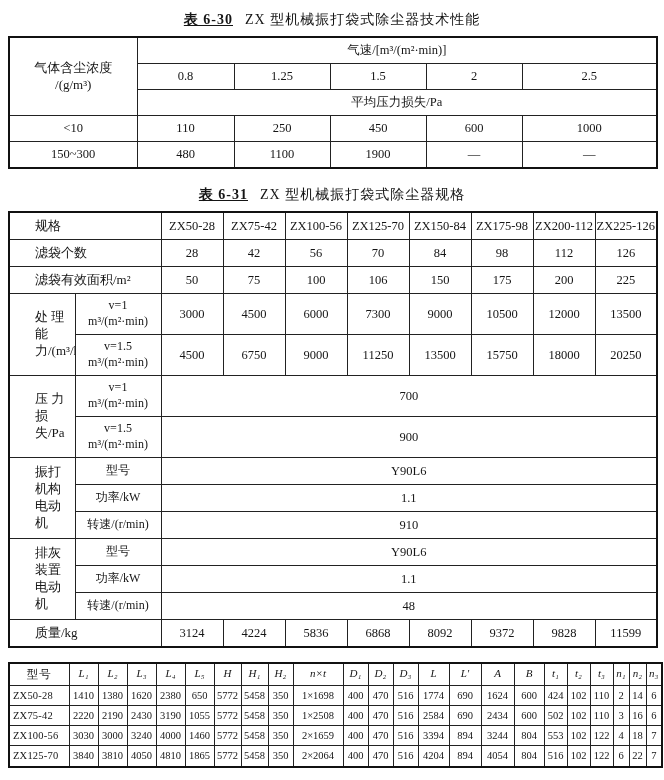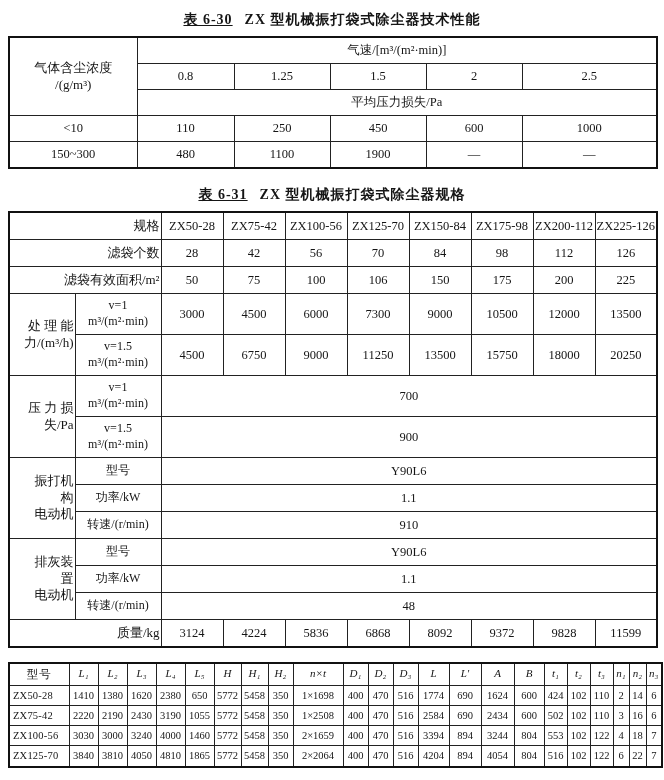--- a/index.html
+++ b/index.html
@@ -6,36 +6,36 @@
   body {
     width: 664px;
     color: #151515;
     font-family: "Liberation Serif", "DejaVu Serif", serif;
     -webkit-font-smoothing: antialiased;
   }
   .page { padding: 6px 8px 10px 8px; }
 
   .title-row { position: relative; text-align: center; margin: 4px 0 7px 0; }
   .title-row .tprefix { font-weight: bold; font-size: 14px; margin-right: 12px; letter-spacing: 1px; text-decoration: underline; }
-  .title-row .ttext   { font-weight: bold; font-size: 14px; letter-spacing: 1px; }
+  .title-row .ttext   { font-weight: normal; font-size: 14px; letter-spacing: 1px; }
   .title-row .unit { position: absolute; right: 6px; top: 2px; font-size: 13px; font-weight: normal; letter-spacing: 0; }
 
   table { border-collapse: collapse; width: 648px; table-layout: fixed; border: 2px solid #111; }
   td, th { border: 1px solid #222; text-align: center; vertical-align: middle;
            padding: 3px 1px; font-size: 12.5px; line-height: 1.3; font-weight: normal;
            overflow: hidden; }
   .pre { white-space: pre-line; text-align: center; }
 
   
   .t30 td { height: 19px; }
   .t30 .corner { font-size: 13px; }
 
   
   .t31 { margin-top: 2px; }
-  .t31 .lbl { text-align: right; padding-left: 13px; font-size: 13px; }
+  .t31 .lbl { text-align: left; padding-left: 25px; font-size: 13px; }
   .t31 .sub { font-size: 12px; padding: 2px 1px; margin-top: 20px; }
   .t31 td { height: 20px; }
   .t31 .tall td, .t31 td.tall { height: 34px; }
 
   
   .t32 { margin-top: 2px; }
   .t32 th, .t32 td { font-size: 10.5px; padding: 2px 0; line-height: 1.45; }
   .t32 th { font-style: italic; font-size: 11px; }
   .t32 th:first-child { font-style: normal; font-size: 11.5px; letter-spacing: 1px; }
   .t32 td:first-child { text-align: left; padding-left: 3px; letter-spacing: 0.2px; }

